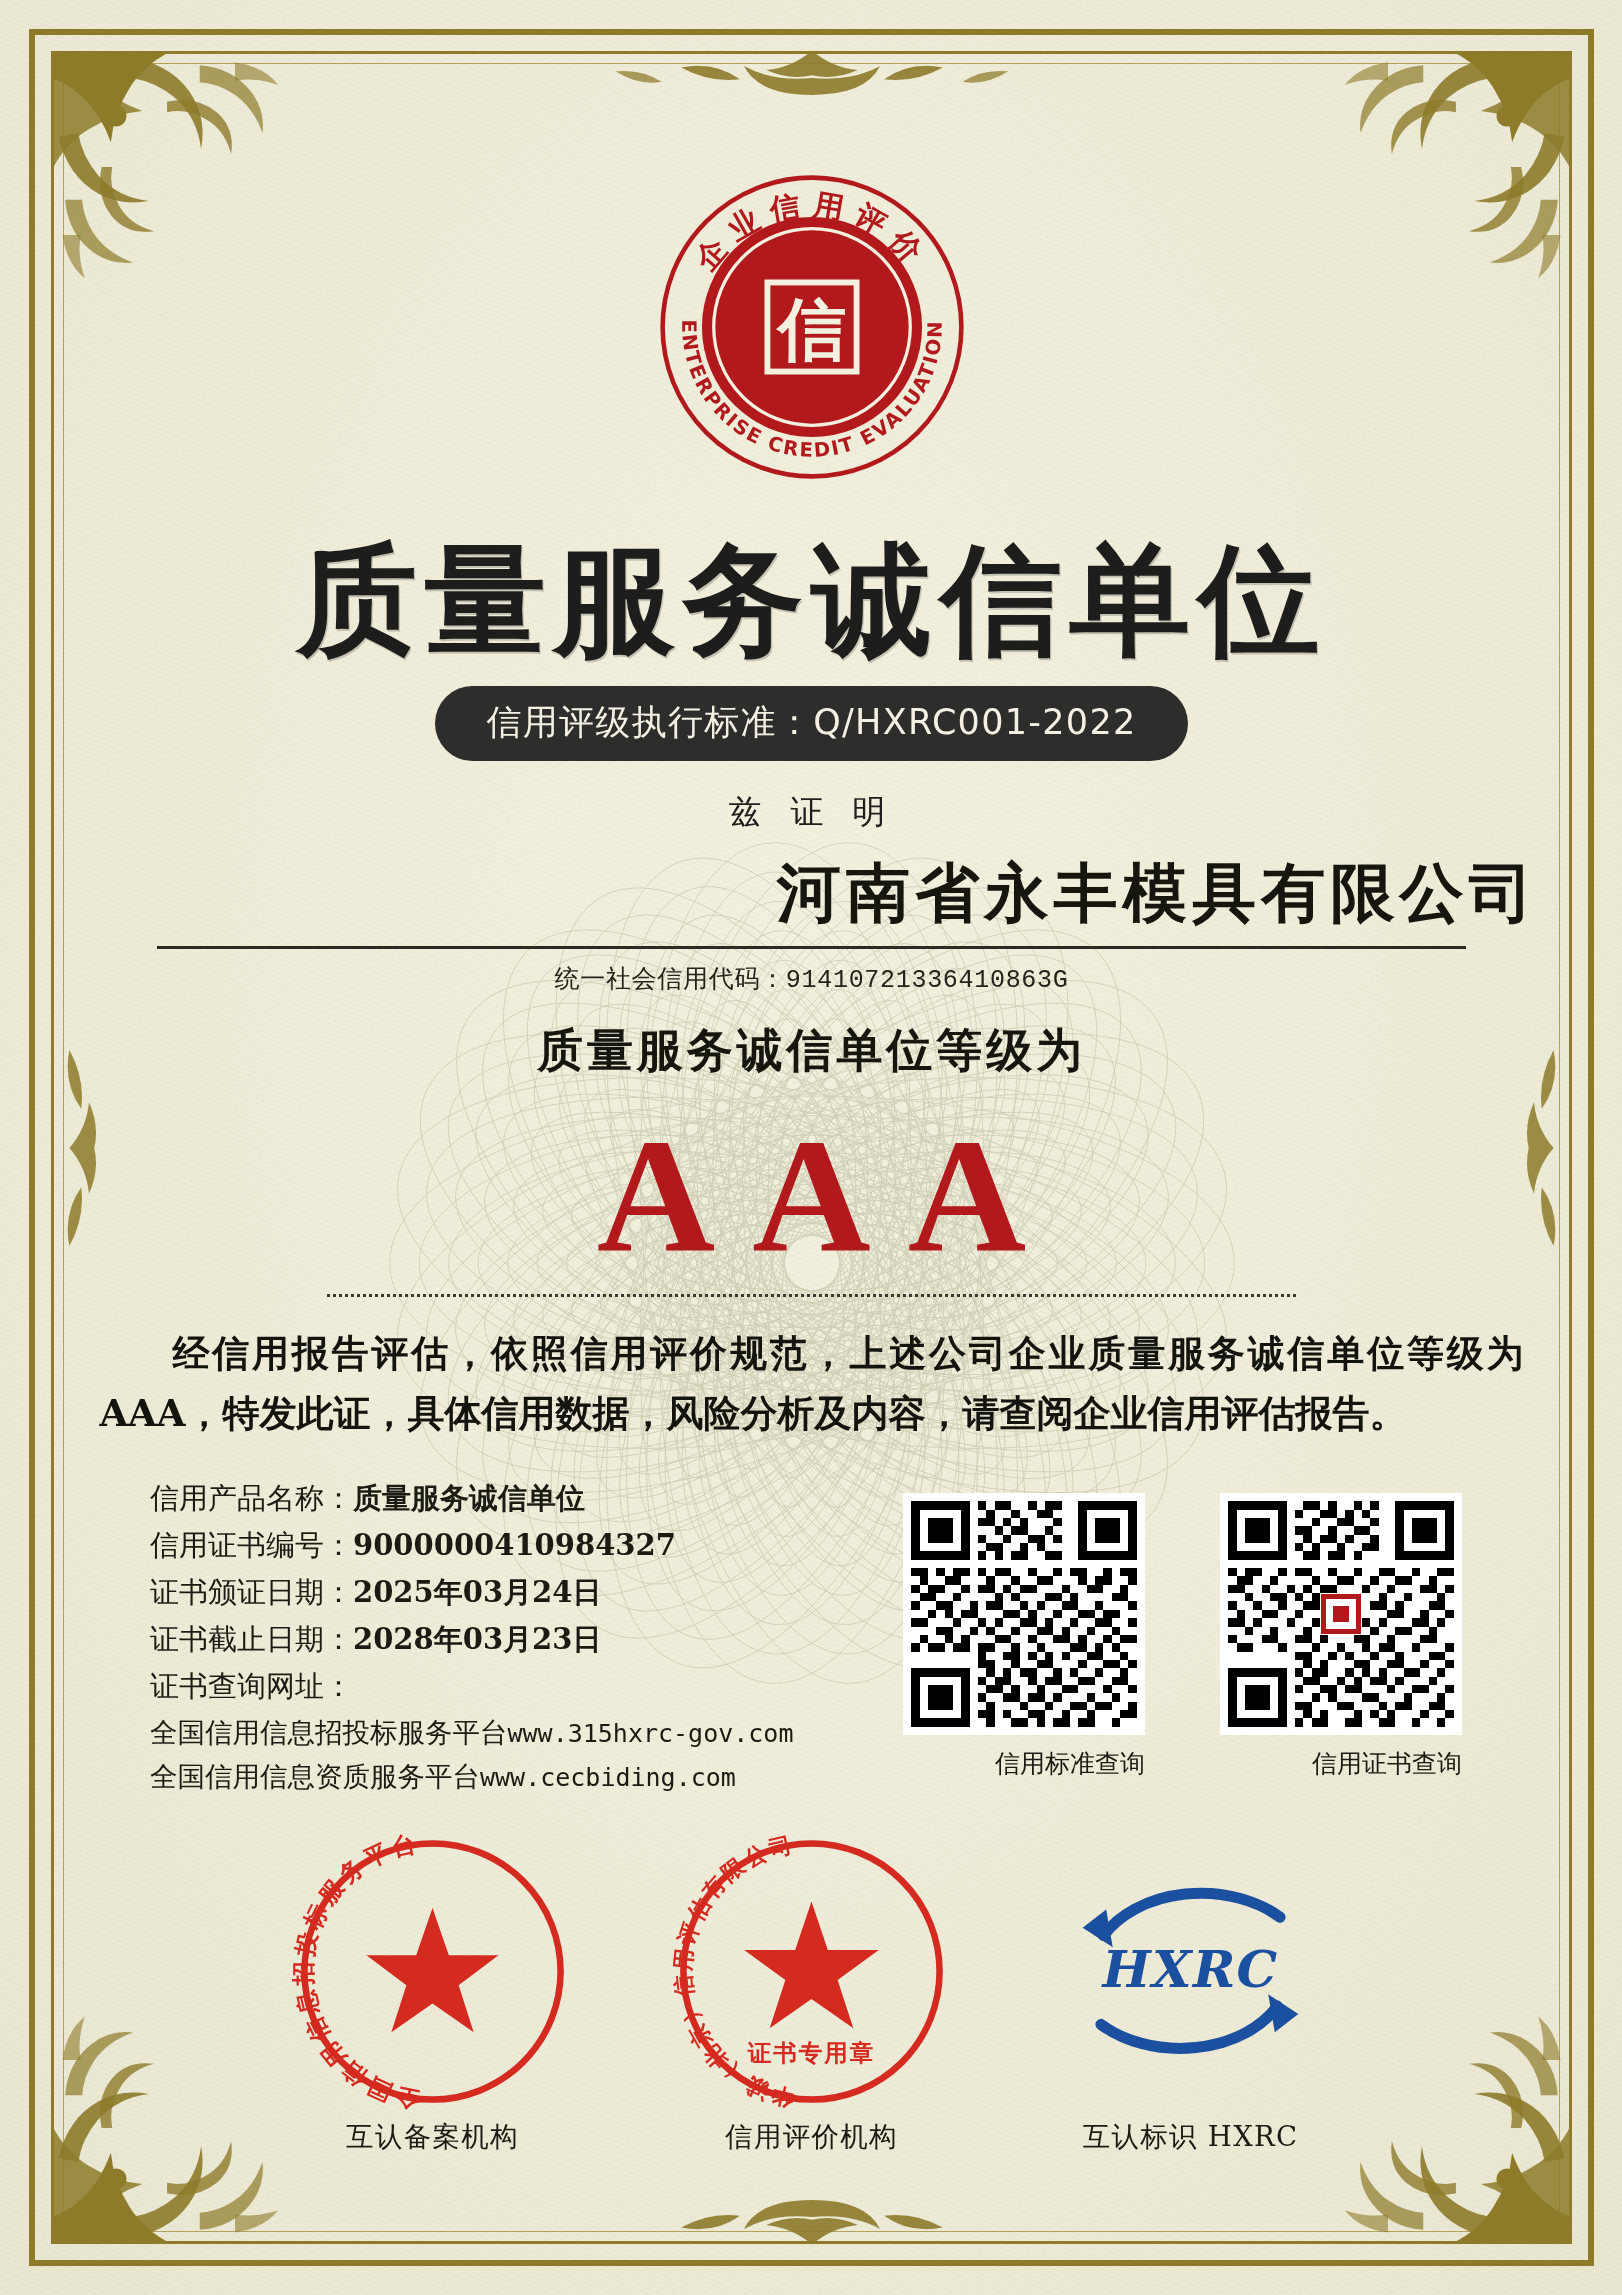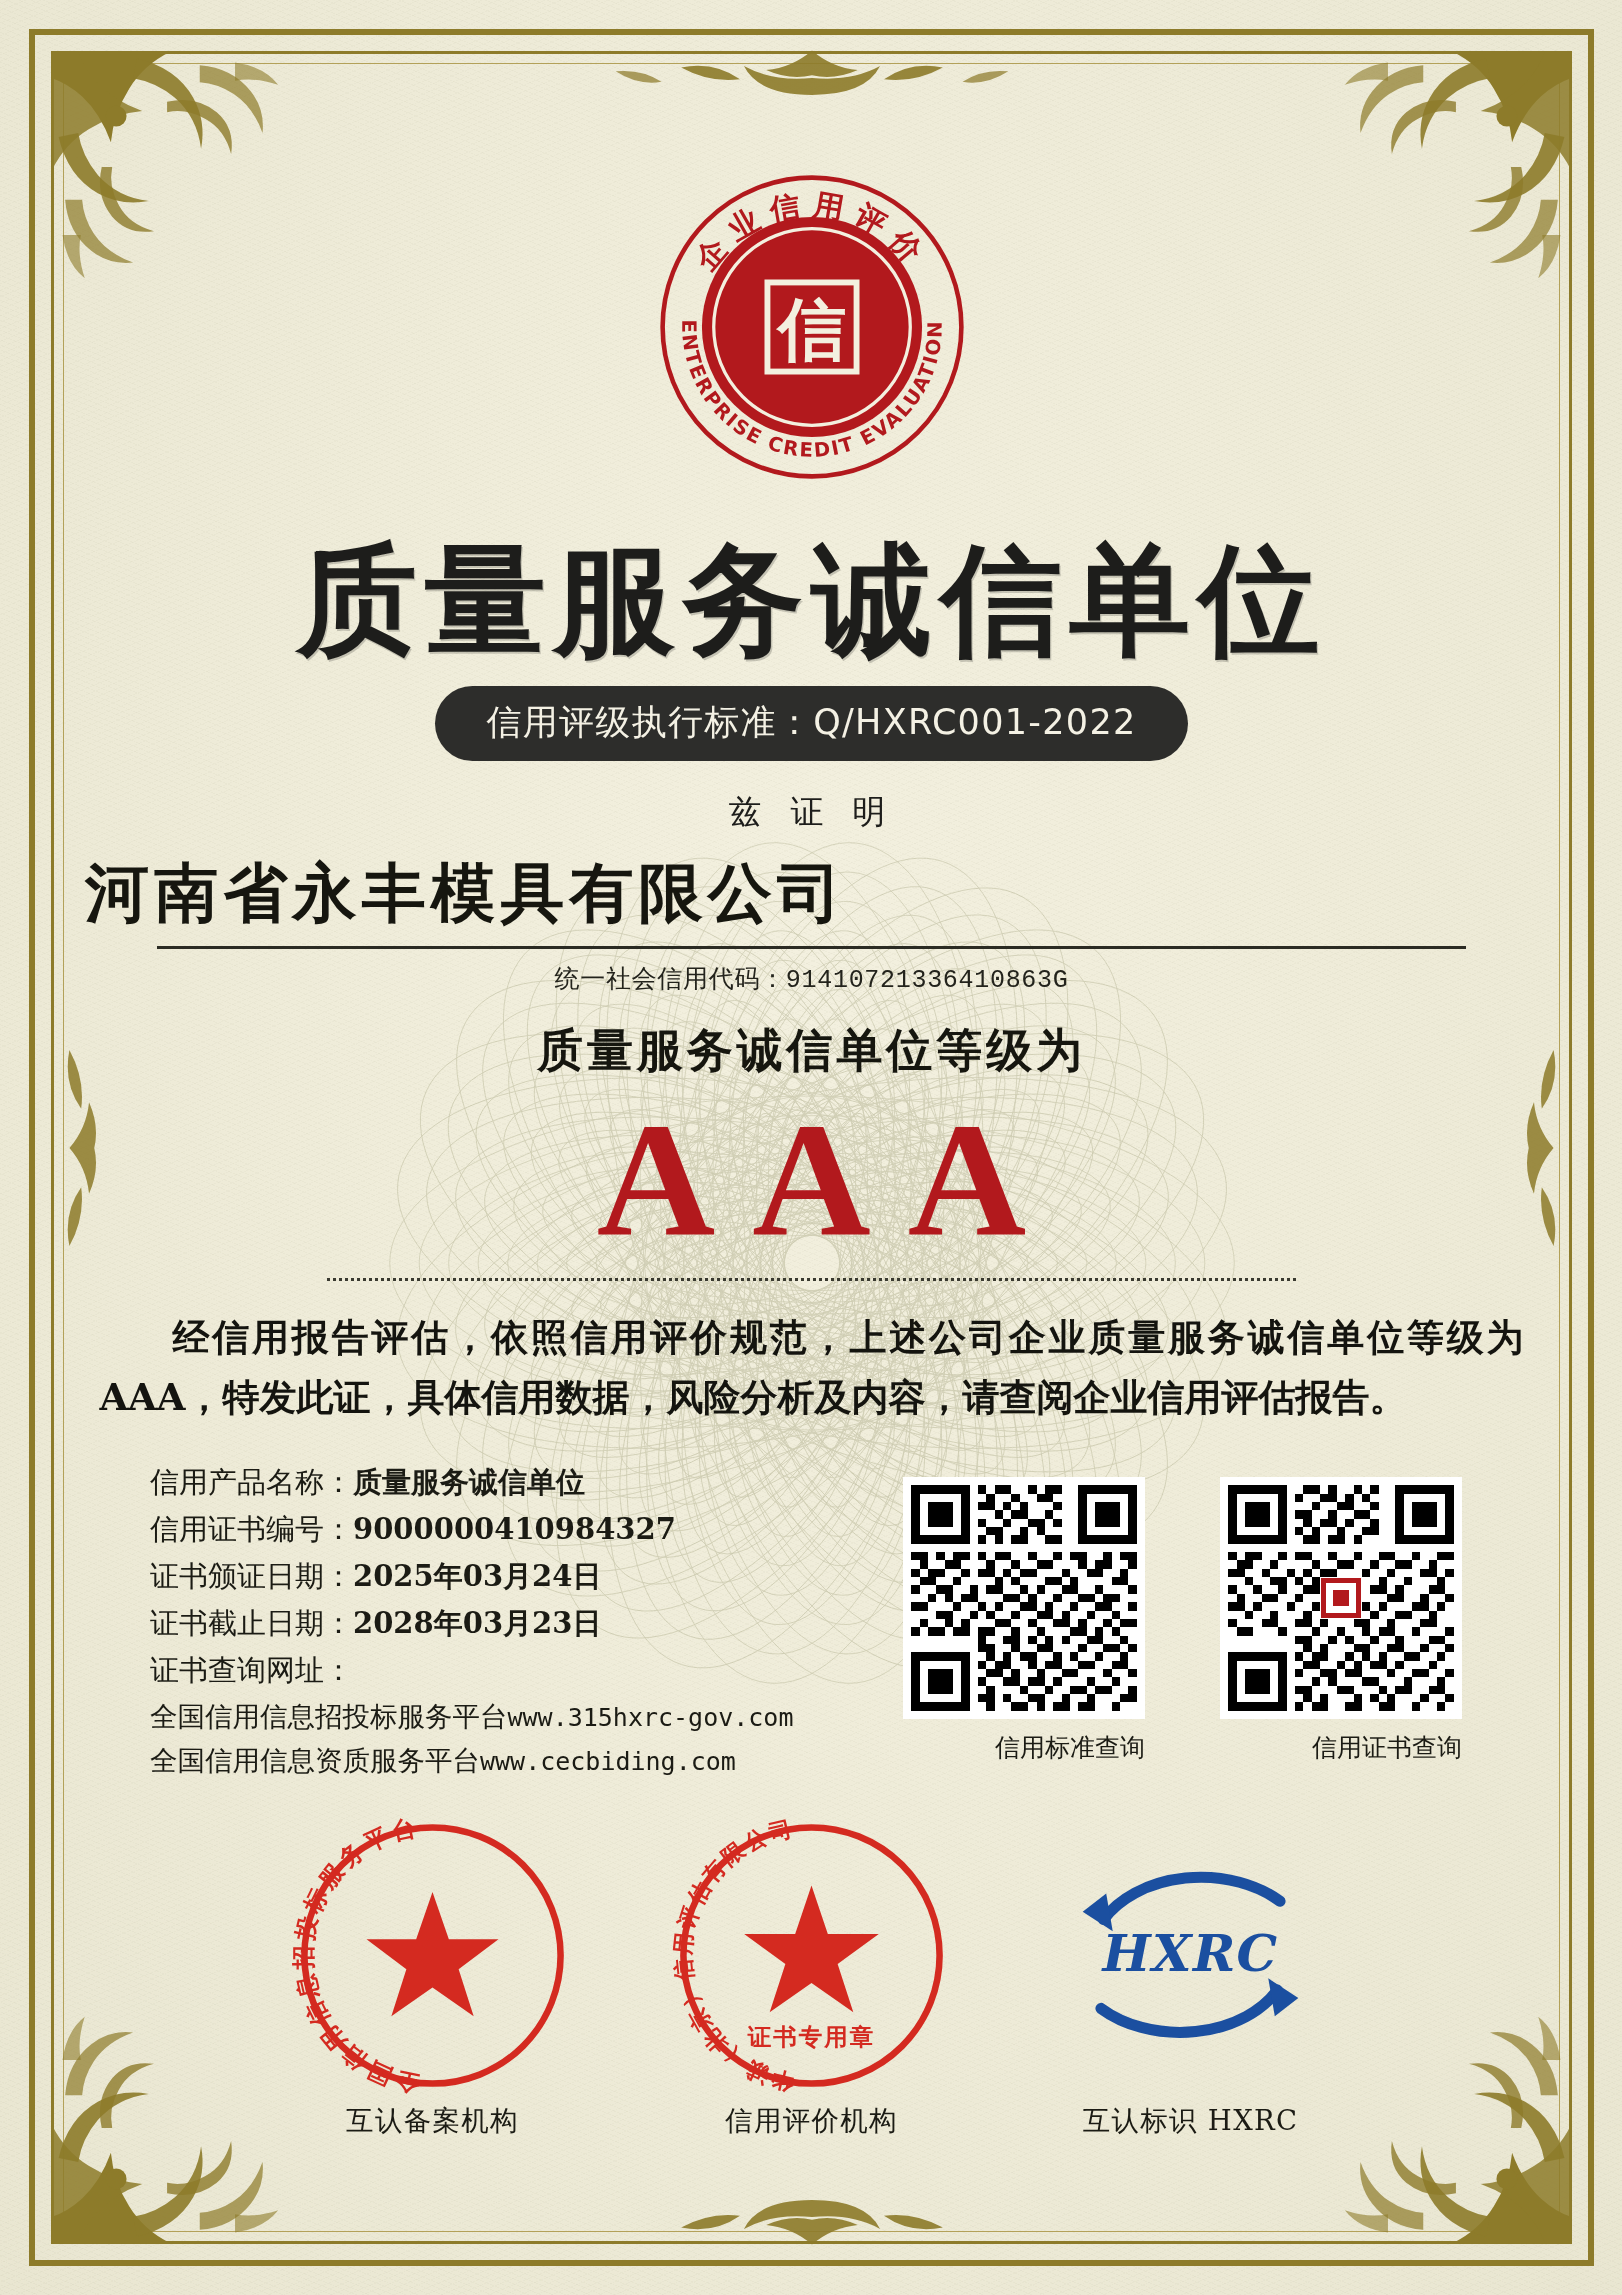--- a/index.html
+++ b/index.html
@@ -140,21 +140,21 @@
   .certify-label {
     text-align: center;
     margin-top: 29px;
     font-size: 33px;
     letter-spacing: 9.2px;
     color: #1d1d1b;
     font-family: "DejaVu Sans", "Liberation Sans", sans-serif;
   }
 
   .company-name {
-    text-align: left;
+    text-align: right;
     margin-top: 14.4px;
     font-size: 64px;
     font-weight: 700;
     letter-spacing: 5.2px;
     color: #16160f;
     font-family: "DejaVu Serif", "Liberation Serif", serif;
   }
 
   .rule {
     height: 2.6px;
@@ -176,21 +176,21 @@
     margin-top: 25px;
     font-size: 46px;
     font-weight: 700;
     letter-spacing: 3.9px;
     color: #16160f;
     font-family: "DejaVu Serif", "Liberation Serif", serif;
   }
 
   .grade-value {
     text-align: center;
-    margin-top: 6px;
+    margin-top: 22px;
     font-size: 164px;
     font-weight: 700;
     letter-spacing: 37px;
     color: #b2191d;
     font-family: "Liberation Serif", "DejaVu Serif", serif;
     line-height: 1.12;
     text-indent: 37px;
   }
 
   .dotted-rule {

